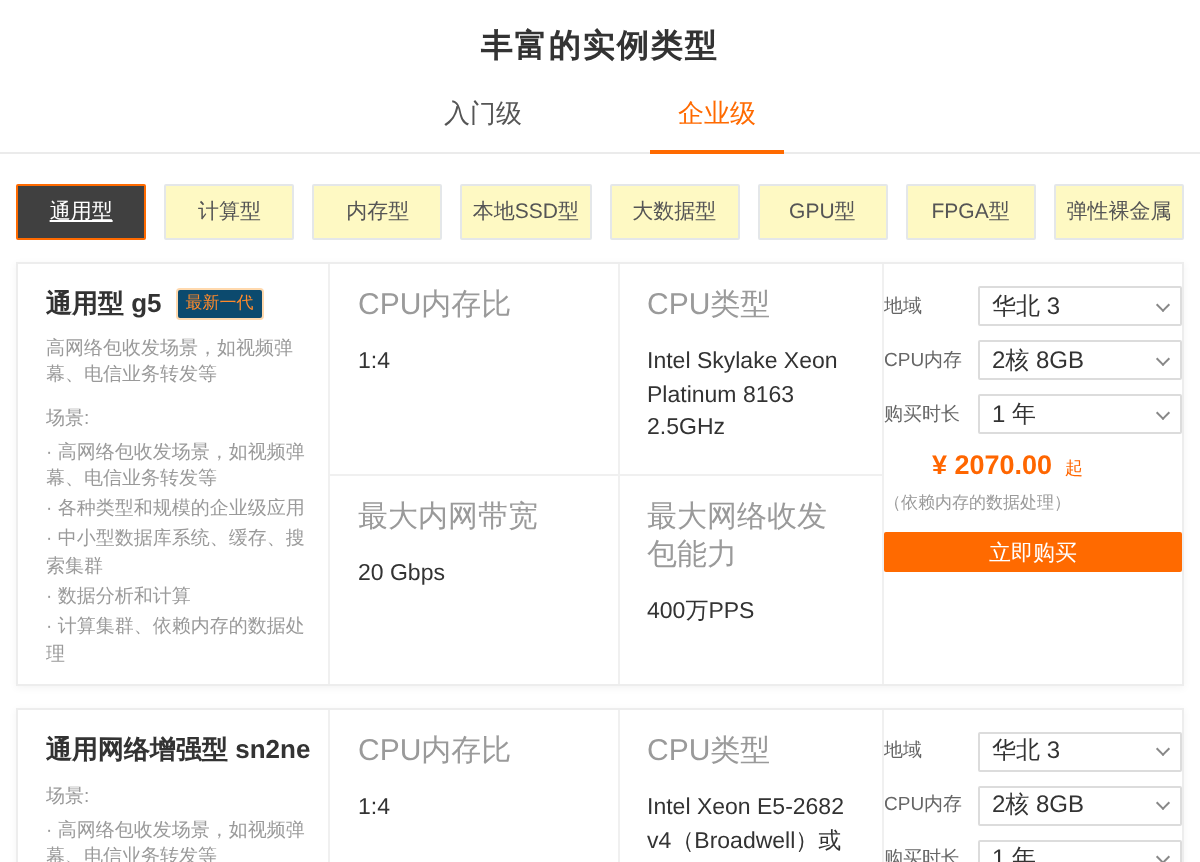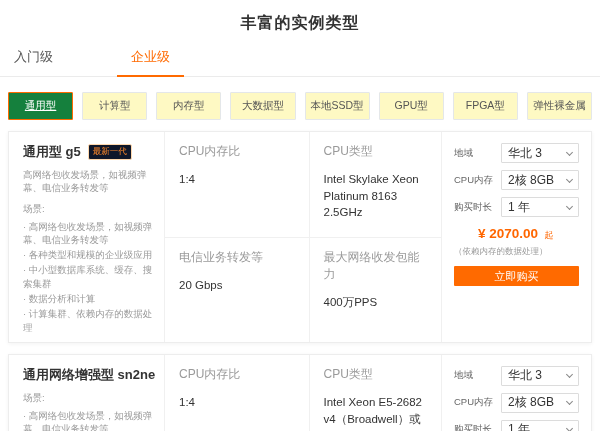--- a/index.html
+++ b/index.html
@@ -13,21 +13,21 @@
     text-align: center;
     font-size: 16px;
     font-weight: bold;
     color: #333;
     padding-top: 13px;
     letter-spacing: 1px;
   }
   
   .level-tabs {
     display: flex;
-    justify-content: flex-start;
+    justify-content: center;
     gap: 50px;
     margin-top: 14px;
     border-bottom: 1px solid #ebebeb;
     font-family: Liberation Serif, serif;
   }
   .level-tab {
     font-size: 13px;
     color: #555;
     padding: 0 14px 9px;
     margin-bottom: -1px;
@@ -49,21 +49,21 @@
     font-size: 10.5px;
     color: #555;
     background: #fef9c3;
     border: 1px solid #e4e7e9;
     border-radius: 1px;
     padding: 6px 2px;
     white-space: nowrap;
     cursor: pointer;
   }
   .cat-tab.active {
-    background: #15803d;
+    background: #404040;
     border-color: #FF6A00;
     color: #fff;
     text-decoration: underline;
   }
   
   .card {
     display: flex;
     margin: 0 8px 11px;
     border: 1px solid #ededed;
     background: #fff;
@@ -73,21 +73,21 @@
   .card-left {
     width: 155px;
     padding: 11px 8px 8px 14px;
     flex-shrink: 0;
   }
   .card-title-row { display: flex; align-items: center; }
   .card-title { font-size: 13px; font-weight: bold; color: #333; }
   .badge {
     font-size: 8.5px;
     color: #ff8a2b;
-    background: #0f172a;
+    background: #0c4a6e;
     border: 1px solid #ffd9ae;
     border-radius: 2px;
     padding: 1px 4px;
     margin-left: 7px;
     white-space: nowrap;
   }
   .card-desc {
     font-size: 9.5px;
     color: #9a9a9a;
     line-height: 1.4;
@@ -106,28 +106,28 @@
   .card-mid {
     flex: 1;
     display: grid;
     grid-template-columns: 52% 48%;
     grid-template-rows: 1fr 1fr;
     border-left: 1px solid #f0f0f0;
   }
   .spec-cell { padding: 11px 14px; }
   .spec-cell.col2 { border-left: 1px solid #f0f0f0; }
   .spec-cell.row2 { border-top: 1px solid #f0f0f0; }
-  .spec-label { font-size: 12px; color: #9a9a9a; }
+  .spec-label { font-size: 15px; color: #9a9a9a; }
   .spec-value { font-size: 11.5px; color: #333; margin-top: 11px; line-height: 1.45; }
   
   .card-right {
     width: 150px;
     flex-shrink: 0;
     border-left: 1px solid #f0f0f0;
-    padding: 11px 12px 10px;
+    padding: 11px 0 10px;
   }
   .select-row { display: flex; align-items: center; margin-bottom: 7px; }
   .select-row .sel-label { width: 47px; font-size: 9.5px; color: #666; flex-shrink: 0; }
   .select-box {
     flex: 1;
     height: 20px;
     border: 1px solid #dcdcdc;
     border-radius: 1px;
     background: #fff;
     display: flex;
@@ -171,22 +171,22 @@
 
 <div class="level-tabs">
   <div class="level-tab">入门级</div>
   <div class="level-tab active">企业级</div>
 </div>
 
 <div class="cat-tabs">
   <div class="cat-tab active">通用型</div>
   <div class="cat-tab">计算型</div>
   <div class="cat-tab">内存型</div>
+  <div class="cat-tab">本地SSD型</div>
   <div class="cat-tab">大数据型</div>
-  <div class="cat-tab">本地SSD型</div>
   <div class="cat-tab">GPU型</div>
   <div class="cat-tab">FPGA型</div>
   <div class="cat-tab">弹性裸金属</div>
 </div>
 
 <div class="card">
   <div class="card-left">
     <div class="card-title-row">
       <span class="card-title">通用型 g5</span>
       <span class="badge">最新一代</span>
@@ -204,21 +204,21 @@
   <div class="card-mid">
     <div class="spec-cell">
       <div class="spec-label">CPU内存比</div>
       <div class="spec-value">1:4</div>
     </div>
     <div class="spec-cell col2">
       <div class="spec-label">CPU类型</div>
       <div class="spec-value">Intel Skylake Xeon Platinum 8163 2.5GHz</div>
     </div>
     <div class="spec-cell row2">
-      <div class="spec-label">电信业务转发等</div>
+      <div class="spec-label">最大内网带宽</div>
       <div class="spec-value">20 Gbps</div>
     </div>
     <div class="spec-cell col2 row2">
       <div class="spec-label">最大网络收发包能力</div>
       <div class="spec-value">400万PPS</div>
     </div>
   </div>
   <div class="card-right">
     <div class="select-row">
       <span class="sel-label">地域</span>

